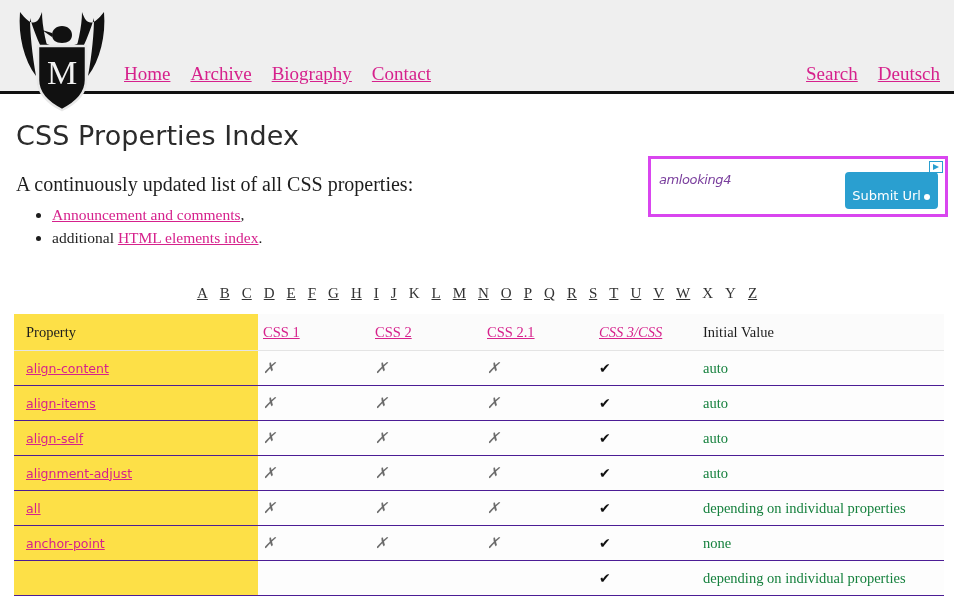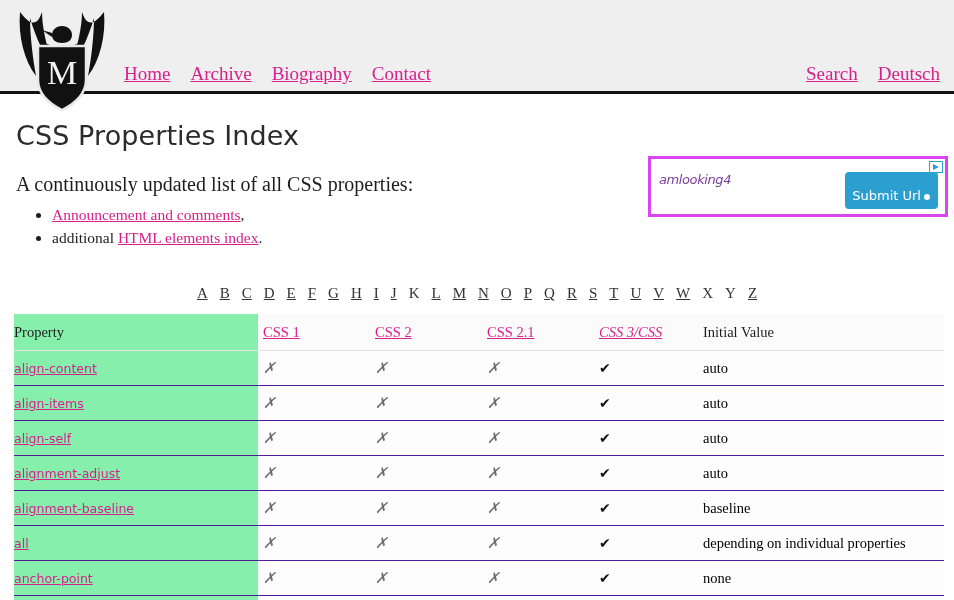--- a/index.html
+++ b/index.html
@@ -215,37 +215,37 @@
   }
   .col-prop    { width: 244px; }
   .col-css1    { width: 112px; }
   .col-css2    { width: 112px; }
   .col-css21   { width: 112px; }
   .col-css3    { width: 104px; }
   .col-initial { width: 246px; }
 
   .props-table td.cell-prop,
   .props-table th.cell-prop {
-    background: #86efac;
-    padding-left: 0;
+    background: #fde047;
+    padding-left: 12px;
   }
   .props-table td.cell-x,
   .props-table td.cell-check,
   .props-table td.cell-initial,
   .props-table th.cell-gen {
     background: #fbfbfb;
   }
   .props-table tbody td.cell-x,
   .props-table tbody td.cell-check,
   .props-table tbody td.cell-initial {
     background: #fdfdfd;
   }
   .props-table td.cell-x,
   .props-table td.cell-check { padding-left: 5px; }
-  .props-table td.cell-initial { padding-left: 5px; color: #000000; }
+  .props-table td.cell-initial { padding-left: 5px; color: #15803d; }
   .props-table th.cell-gen { padding-left: 5px; }
 
   .prop-link {
     color: #d6218c;
     text-decoration: underline;
     font-family: "DejaVu Sans", sans-serif;
     font-size: 12.5px;
     cursor: pointer;
   }
   .head-link {
@@ -373,28 +373,20 @@
         </tr>
         <tr>
           <td class="cell-prop"><span class="prop-link">alignment-adjust</span></td>
           <td class="cell-x"><span class="mark-x">✗</span></td>
           <td class="cell-x"><span class="mark-x">✗</span></td>
           <td class="cell-x"><span class="mark-x">✗</span></td>
           <td class="cell-check"><span class="mark-check">✔</span></td>
           <td class="cell-initial">auto</td>
         </tr>
         <tr>
-          <td class="cell-prop"><span class="prop-link">alignment-baseline</span></td>
-          <td class="cell-x"><span class="mark-x">✗</span></td>
-          <td class="cell-x"><span class="mark-x">✗</span></td>
-          <td class="cell-x"><span class="mark-x">✗</span></td>
-          <td class="cell-check"><span class="mark-check">✔</span></td>
-          <td class="cell-initial">baseline</td>
-        </tr>
-        <tr>
           <td class="cell-prop"><span class="prop-link">all</span></td>
           <td class="cell-x"><span class="mark-x">✗</span></td>
           <td class="cell-x"><span class="mark-x">✗</span></td>
           <td class="cell-x"><span class="mark-x">✗</span></td>
           <td class="cell-check"><span class="mark-check">✔</span></td>
           <td class="cell-initial">depending on individual properties</td>
         </tr>
         <tr>
           <td class="cell-prop"><span class="prop-link">anchor-point</span></td>
           <td class="cell-x"><span class="mark-x">✗</span></td>

